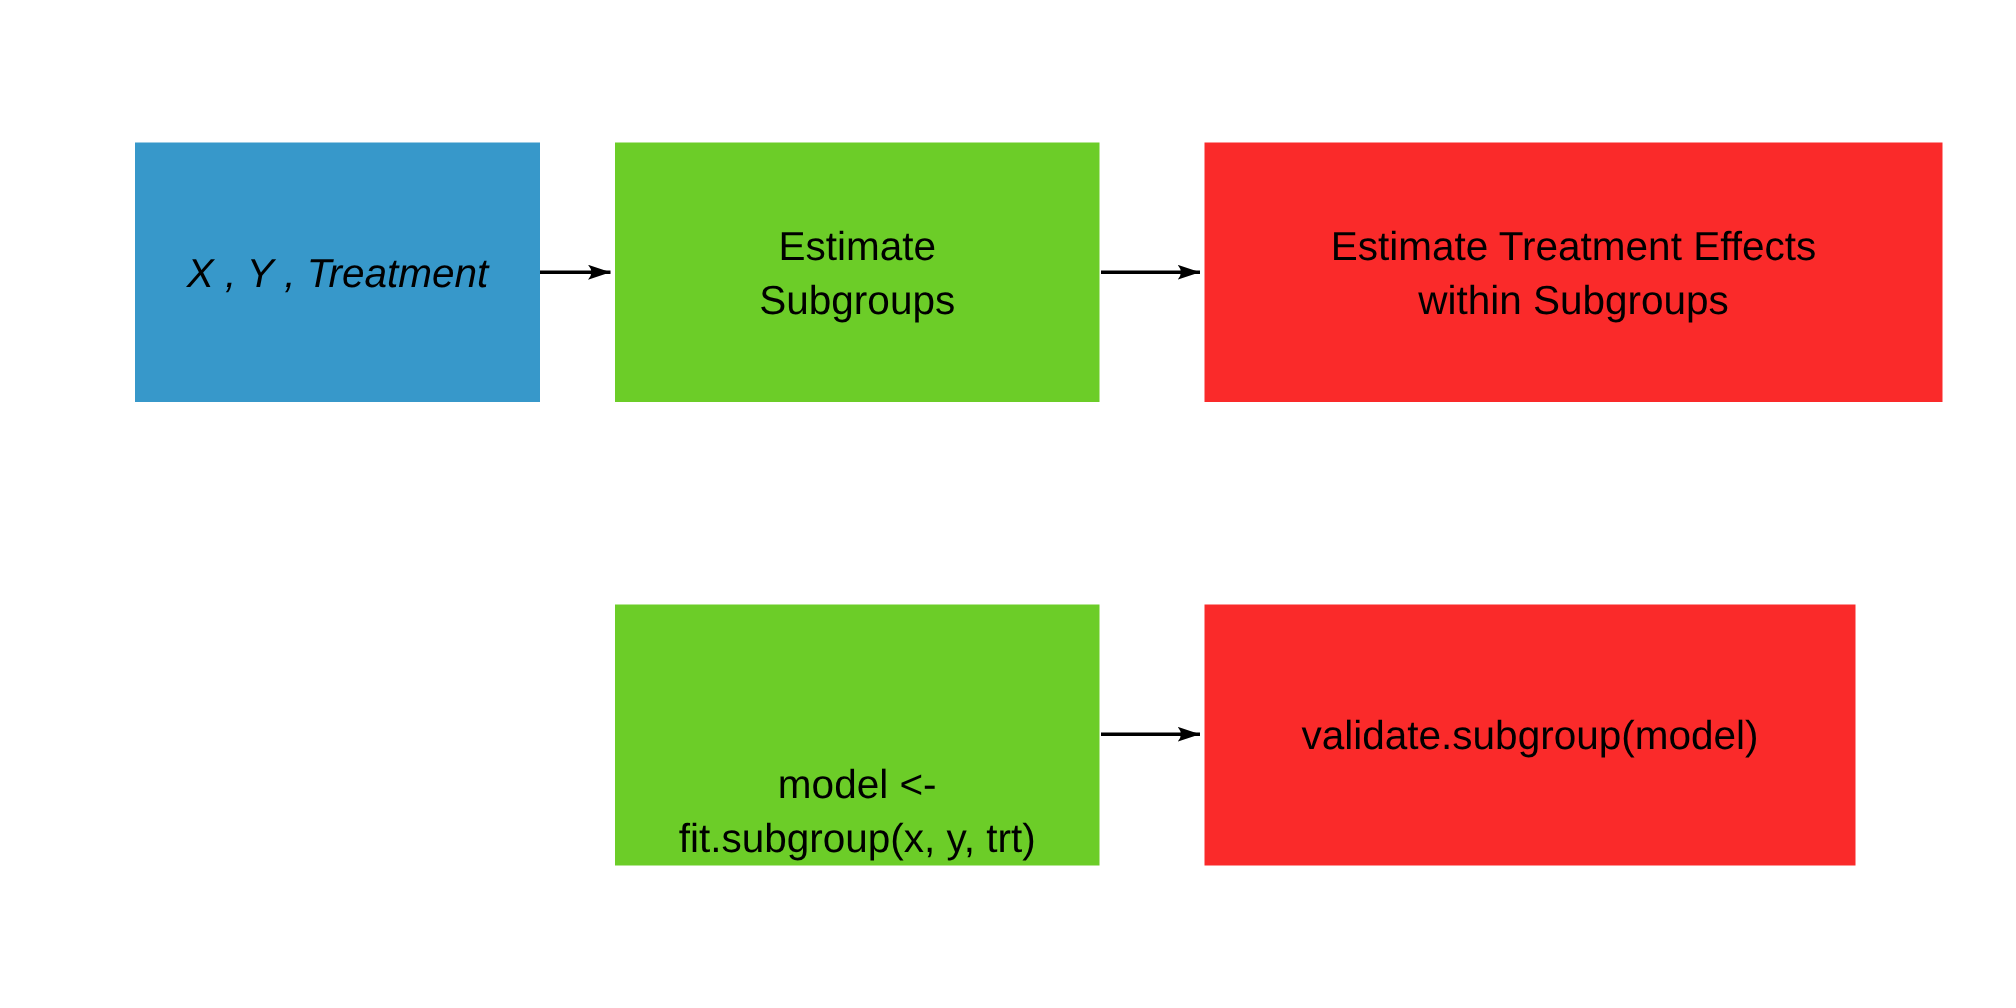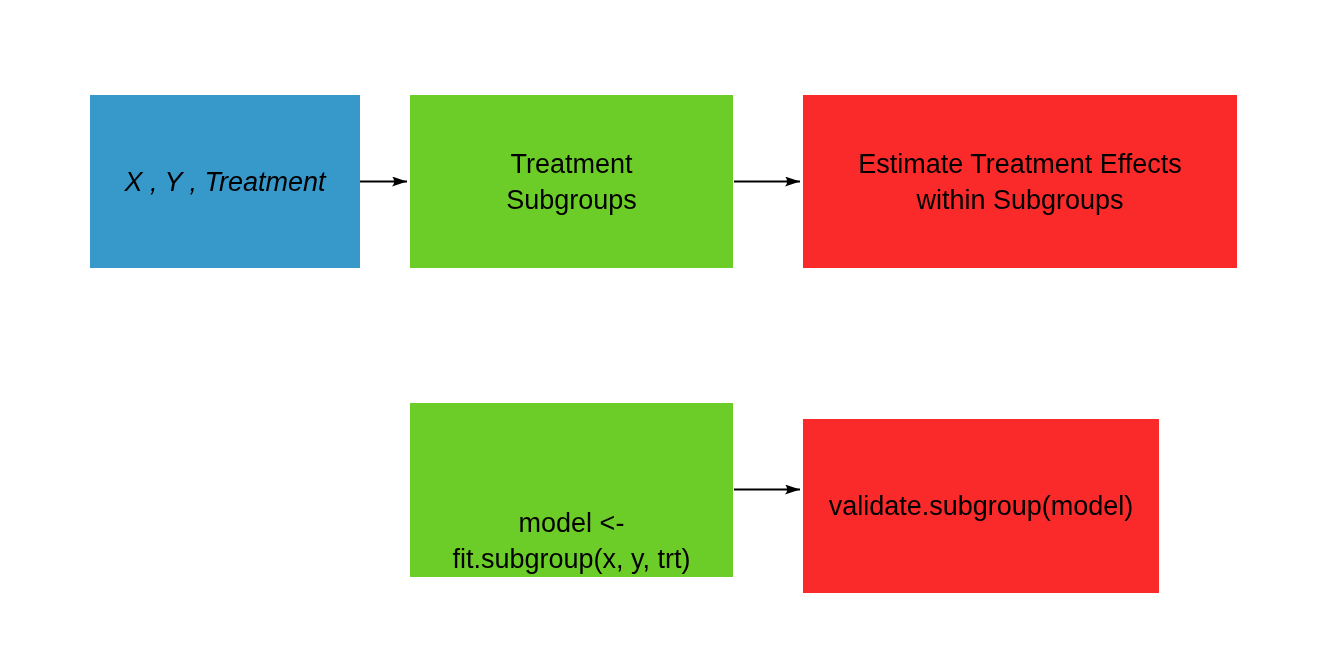--- a/index.html
+++ b/index.html
@@ -23,23 +23,23 @@
     text-align: center;
     color: #000000;
     font-size: 27px;
     line-height: 36px;
   }
   .node .label {
     white-space: pre-line;
   }
   .node-inputs            { left: 90px;  top: 95px;  width: 270px; height: 173px; font-style: italic; }
   .node-estimate-subgroups{ left: 410px; top: 95px;  width: 323px; height: 173px; }
-  .node-estimate-effects  { left: 803px; top: 95px;  width: 434px; height: 173px; }
+  .node-estimate-effects  { left: 803px; top: 95px;  width: 492px; height: 173px; }
   .node-fit-code          { left: 410px; top: 403px; width: 323px; height: 174px; }
-  .node-validate-code     { left: 803px; top: 403px; width: 356px; height: 174px; margin-top: 16px; }
+  .node-validate-code     { left: 803px; top: 403px; width: 434px; height: 174px; }
   .edges {
     position: absolute;
     left: 0;
     top: 0;
     pointer-events: none;
   }
   .edges line {
     stroke: #000000;
     stroke-width: 2.2;
   }
@@ -47,21 +47,21 @@
 </head>
 <body>
 
 <div class="canvas">
 
   <div class="node node-inputs" style="background-color: rgb(55, 152, 202);">
     <span class="label">X , Y , Treatment</span>
   </div>
 
   <div class="node node-estimate-subgroups" style="background-color: rgb(108, 205, 40);">
-    <span class="label">Treatment
+    <span class="label">Estimate
 Subgroups</span>
   </div>
 
   <div class="node node-estimate-effects" style="background-color: rgb(250, 42, 42);">
     <span class="label">Estimate Treatment Effects
 within Subgroups</span>
   </div>
 
   <div class="node node-fit-code" style="background-color: rgb(108, 205, 40); align-items: flex-end;">
     <span class="label">model &lt;-

